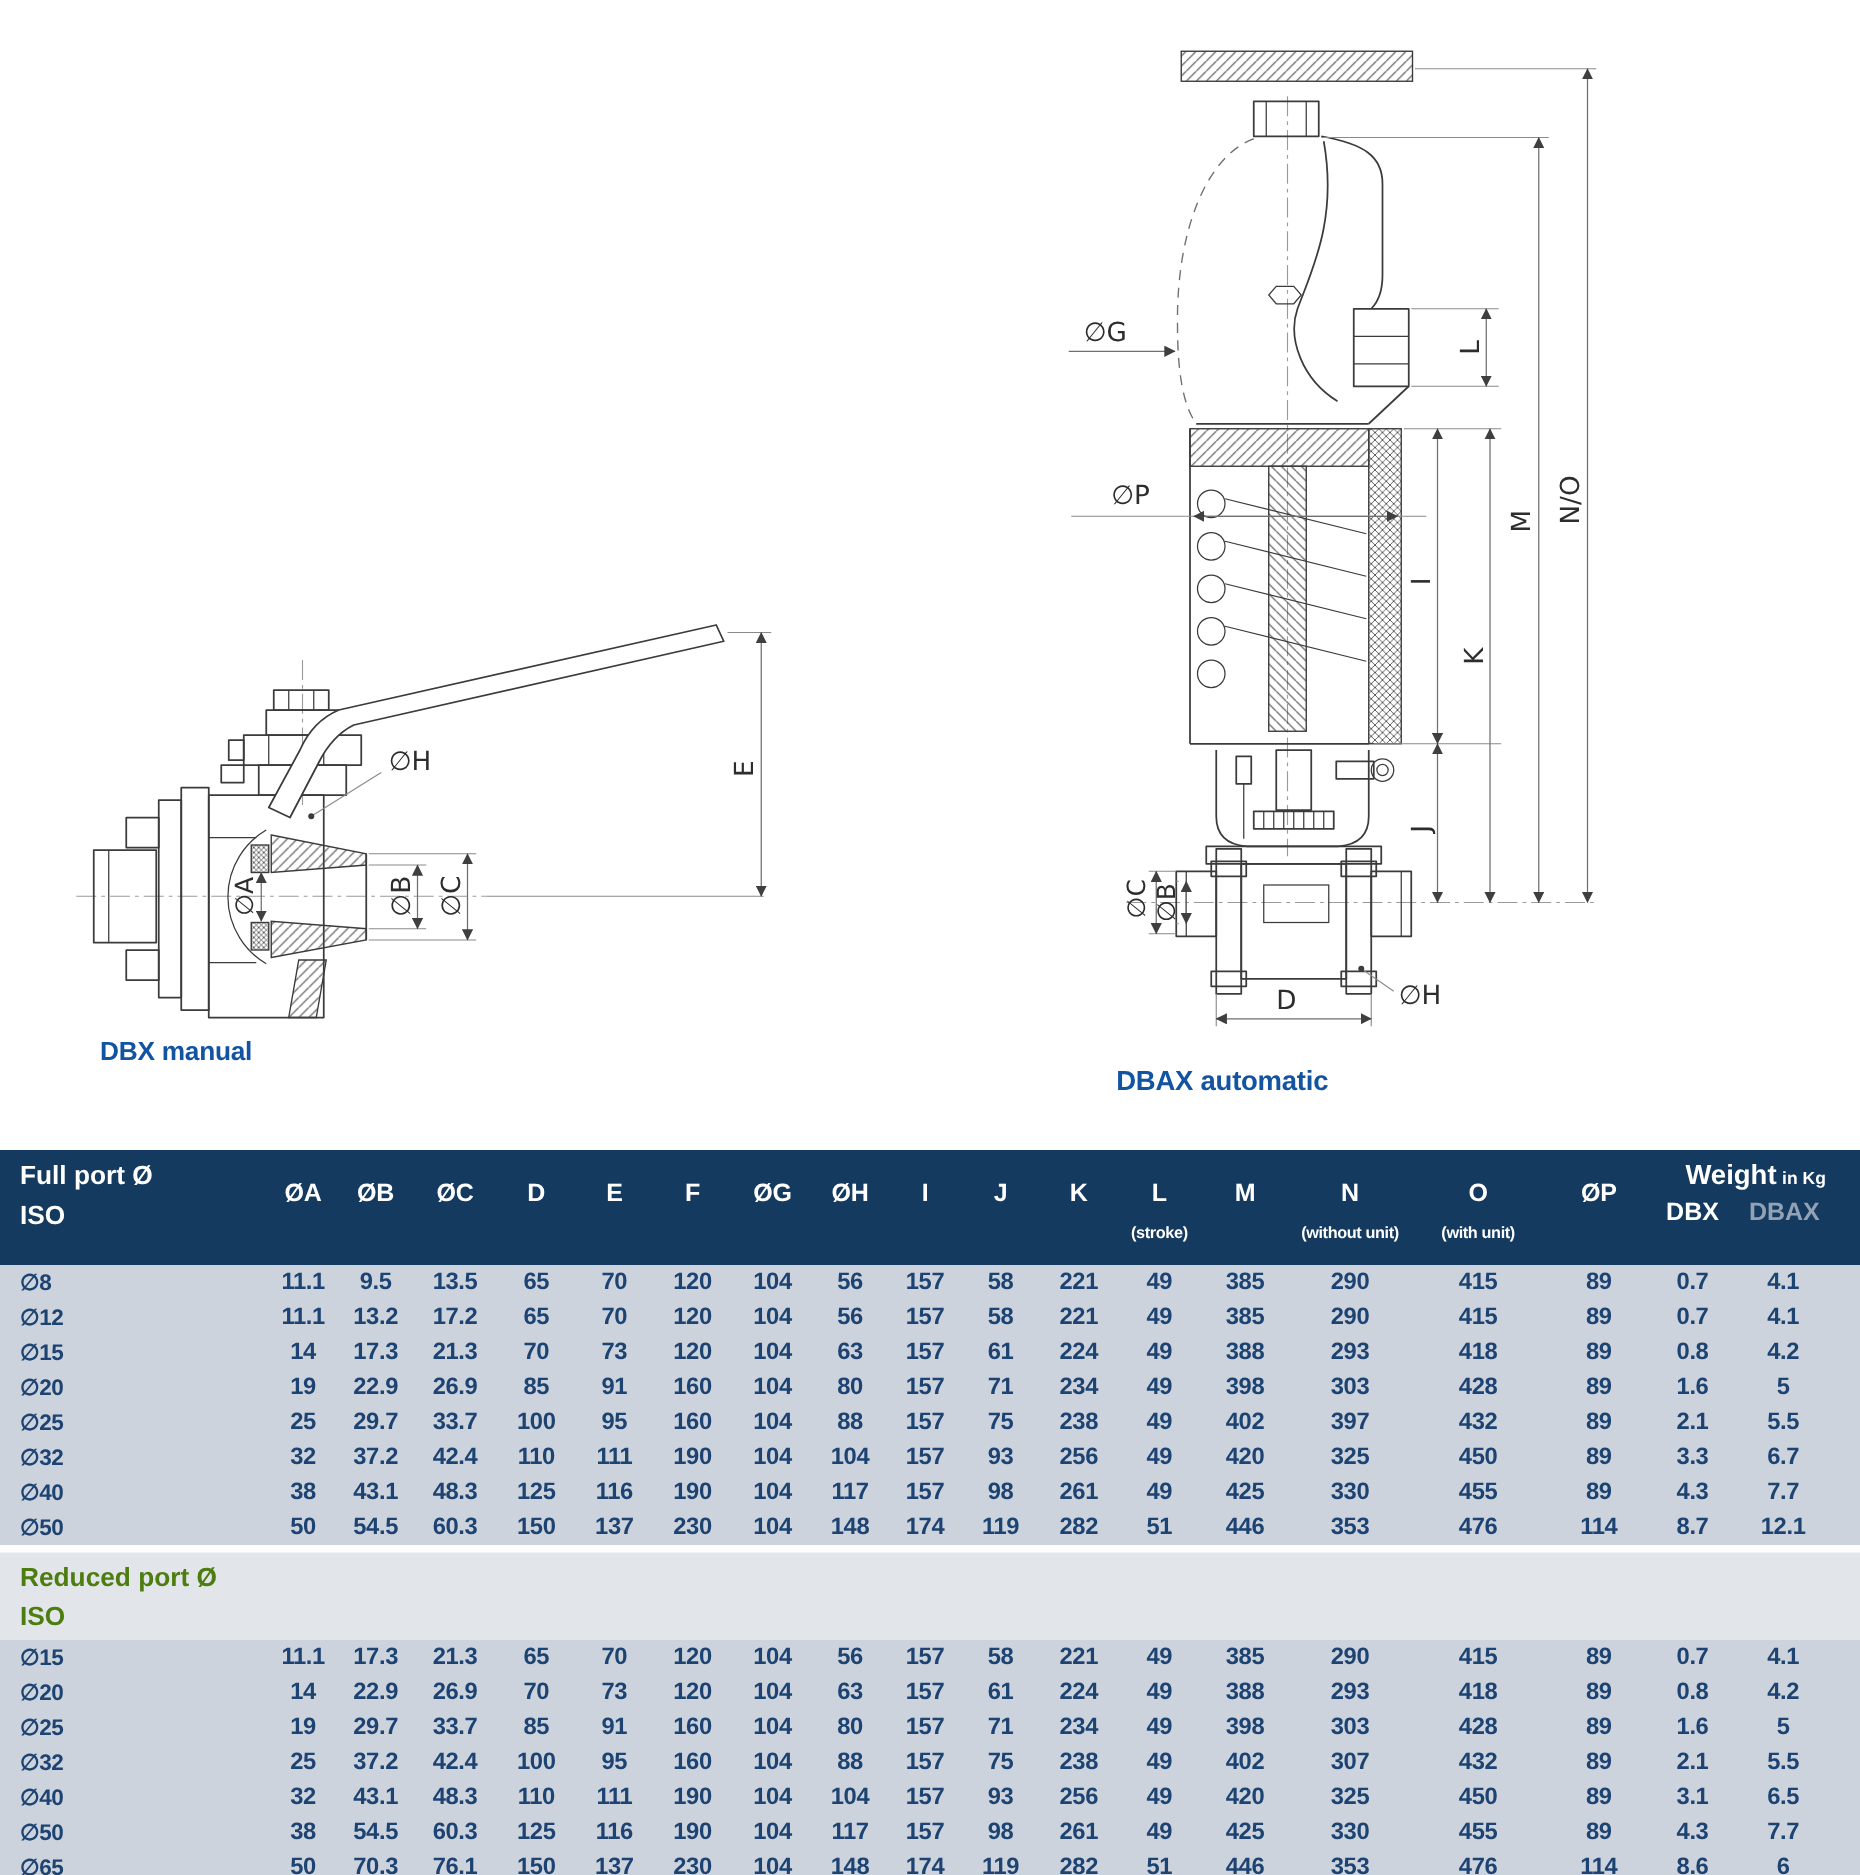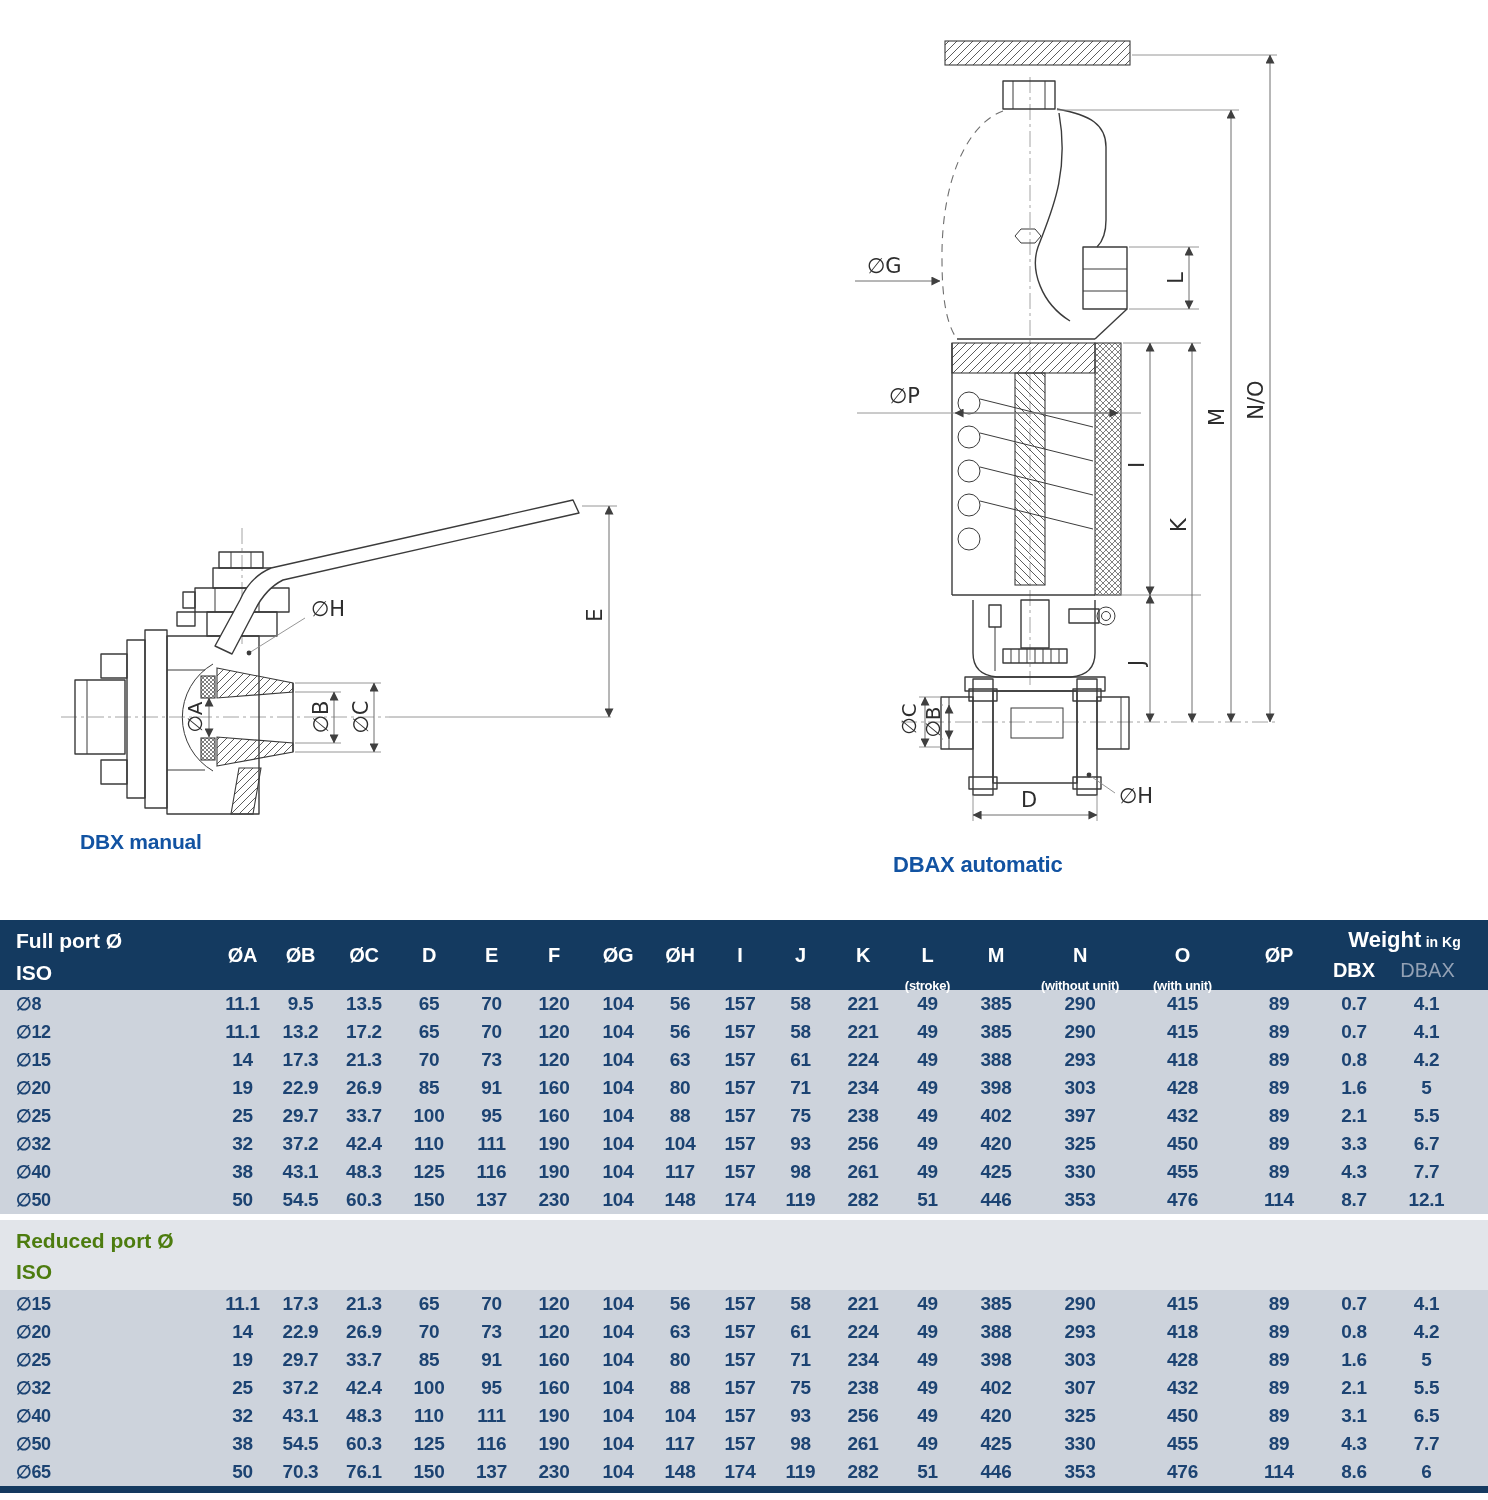--- a/index.html
+++ b/index.html
@@ -18,35 +18,35 @@
   .dl {stroke:#6f6f6f;stroke-width:1;fill:none;}
   .xl {stroke:#8a8a8a;stroke-width:0.9;fill:none;}
   .cl {stroke:#9a9a9a;stroke-width:0.9;fill:none;stroke-dasharray:16 4 3 4;}
   .dsh{stroke:#6f6f6f;stroke-width:1.1;fill:none;stroke-dasharray:8 6;}
   .hat{stroke:#3b3b3b;stroke-width:1.1;}
   .lb {font-family:"DejaVu Sans", sans-serif;font-size:21px;fill:#2d2d2d;}
   .lbs{font-family:"DejaVu Sans", sans-serif;font-size:20px;fill:#2d2d2d;}
   
   #dtable{position:absolute;left:0;top:920px;width:1488px;}
   .grid19{display:grid;grid-template-columns:215px 55px 61px 66px 64px 61px 64px 64px 60px 60px 61px 64px 65px 72px 96px 109px 84px 66px 101px;}
-  #thead{background:#143a60;color:#ffffff;height:70px;}
+  #thead{background:#143a60;color:#ffffff;height:92px;}
   .tcell, .hcell{text-align:center;}
   .hcell{padding-top:23px;}
   .hlabel{font-size:20px;font-weight:700;line-height:24px;letter-spacing:-0.2px;}
   .hsub{font-size:13px;font-weight:700;line-height:15px;margin-top:11px;letter-spacing:-0.3px;}
   #head-title{padding:9px 0 0 16px;text-align:left;}
   #head-title .t1{font-size:21px;font-weight:700;line-height:24px;}
   #head-title .t2{font-size:21px;font-weight:700;line-height:24px;margin-top:8px;}
   #weight-cell{grid-column:18 / span 2;padding-top:7px;}
   #weight-line1{text-align:center;font-weight:700;}
   #weight-word{font-size:22px;}
   #weight-unit{font-size:14px;}
   #weight-line2{display:flex;margin-top:6px;}
   #weight-dbx{width:66px;text-align:center;font-size:20px;font-weight:700;color:#ffffff;}
-  #weight-dbax{width:101px;padding-right:20px;box-sizing:border-box;text-align:center;font-size:20px;font-weight:400;color:#93a1b5;}
+  #weight-dbax{width:101px;padding-right:20px;box-sizing:border-box;text-align:center;font-size:20px;font-weight:700;color:#93a1b5;}
   .tbody{background:#cdd3dc;}
   .trow{height:28px;line-height:28px;color:#1c4372;font-weight:700;font-size:19px;letter-spacing:-0.3px;}
   .rlabel{text-align:left;padding-left:16px;font-size:18px;}
   .tcell.last{padding-right:22px;box-sizing:border-box;}
   #sec-gap{height:6px;background:#ffffff;}
   #section-head{height:70px;background:#e2e5ea;color:#4d7c0f;padding:8px 0 0 16px;box-sizing:border-box;}
   #section-head .t1,#section-head .t2{font-size:21px;font-weight:700;line-height:25px;}
   #section-head .t2{margin-top:6px;}
   #foot-bar{height:7px;background:#143a60;}
 </style>

